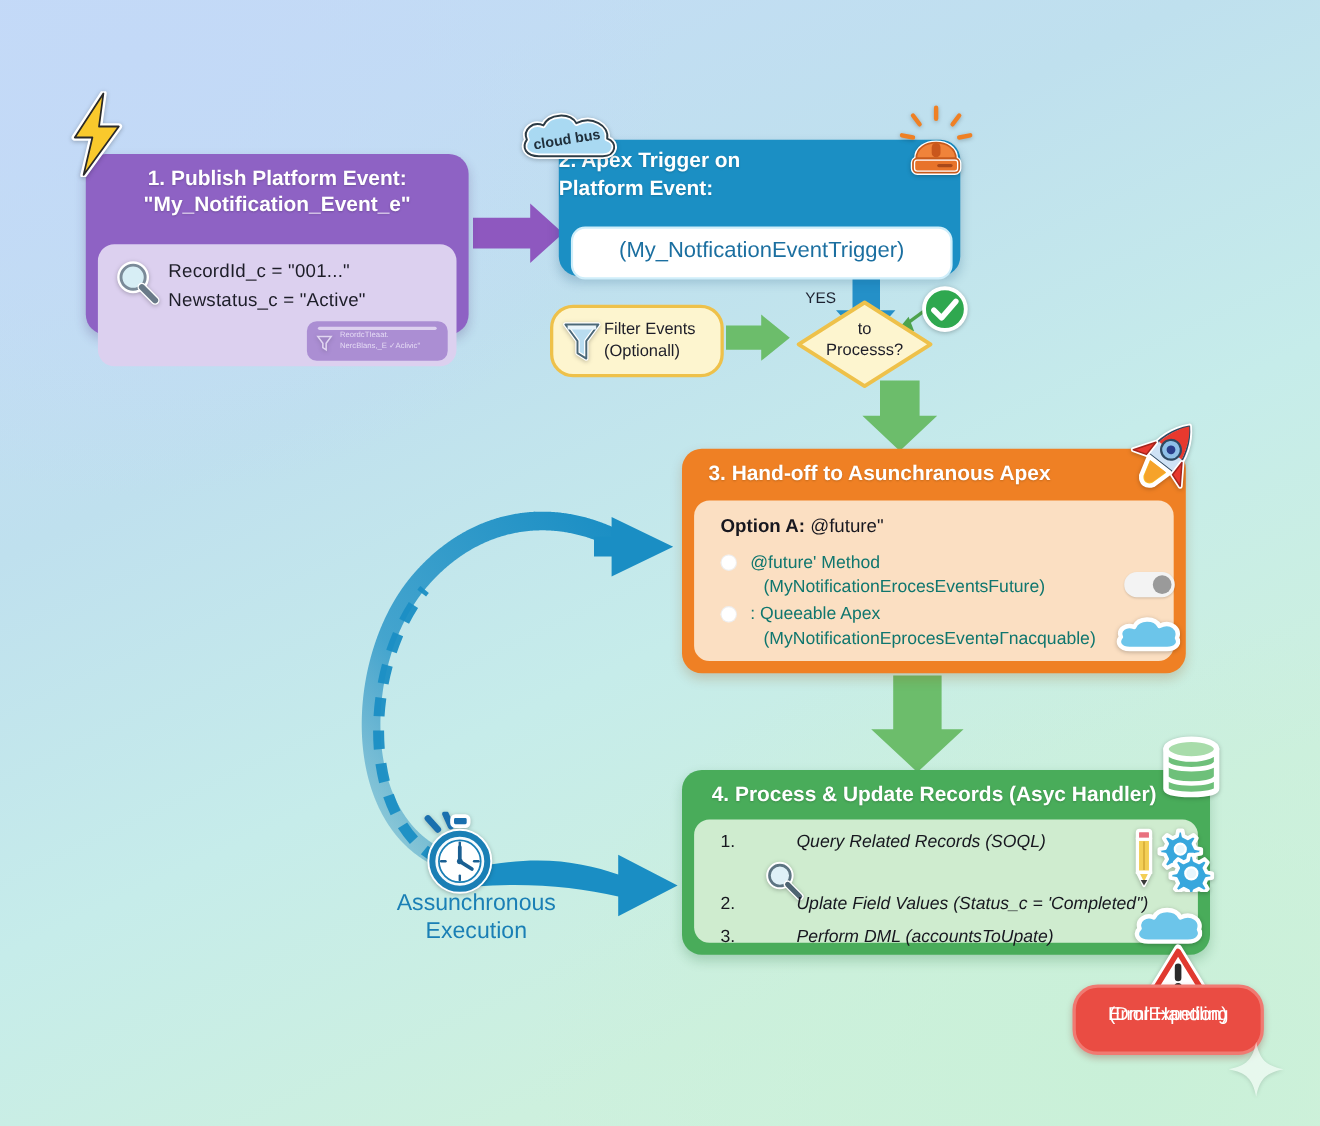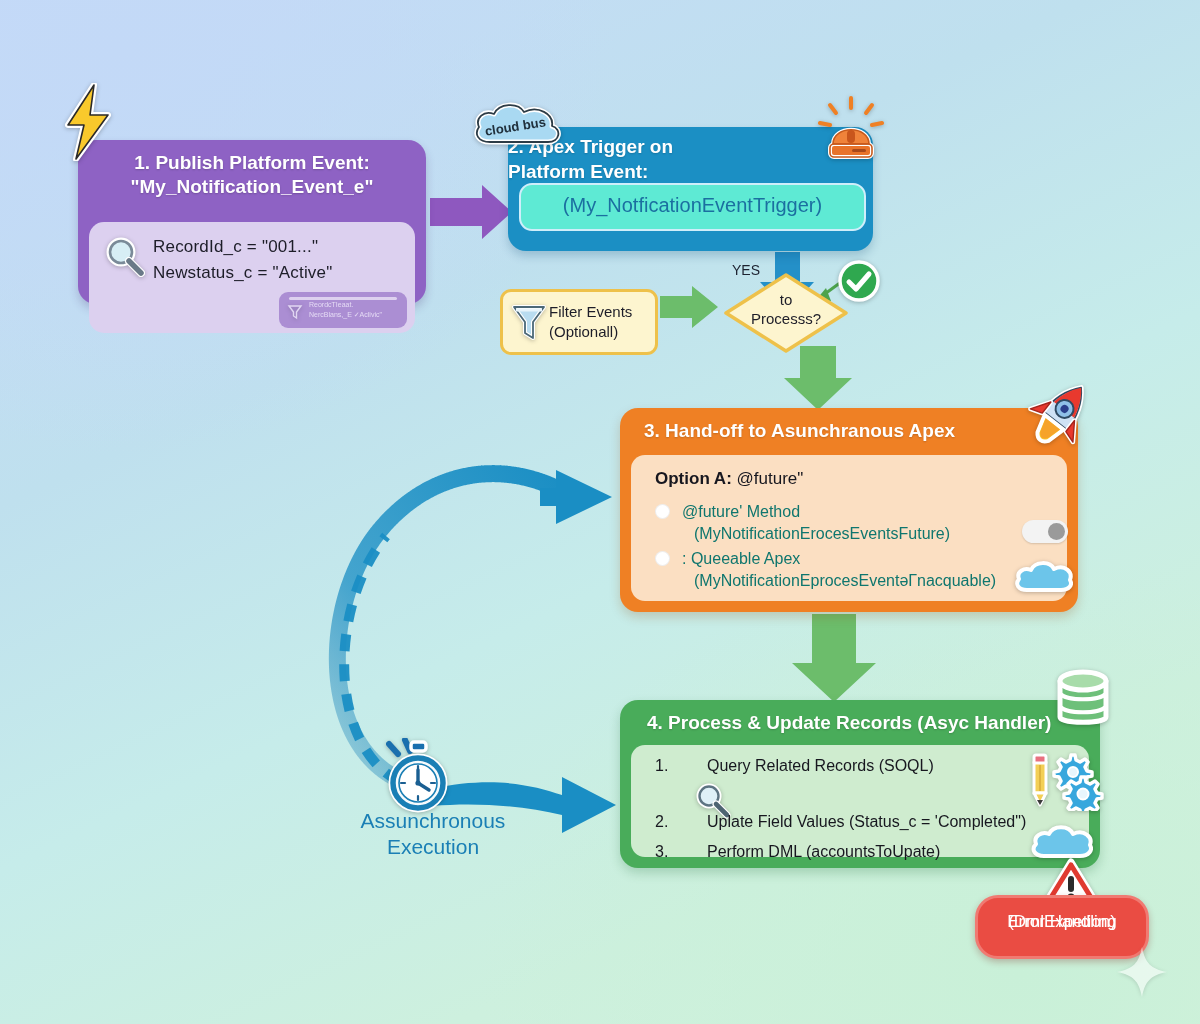--- a/index.html
+++ b/index.html
@@ -54,32 +54,32 @@
     left:508px;top:127px;width:365px;height:124px;
     background:#1b8fc4;border-radius:18px;
     box-shadow:0 5px 10px rgba(10,70,110,.22);
   }
   #box2-title{
     position:absolute;left:0;top:8px;width:100%;
     color:#fff;font-weight:bold;font-size:19px;line-height:1.3;
     text-shadow:0 1px 2px rgba(0,0,0,.18);
   }
   #box2-body{
-    position:absolute;left:11px;top:56px;width:343px;height:44px;
-    background:#5eead4;border:2px solid #cfeefa;border-radius:13px;
+    position:absolute;left:11px;top:79px;width:343px;height:44px;
+    background:#ffffff;border:2px solid #cfeefa;border-radius:13px;
   }
   #box2-body span{
     position:absolute;left:0;top:9px;width:100%;text-align:center;
     color:#1b6fa0;font-size:20px;
   }
 
   
   #filter{
-    left:500px;top:289px;width:152px;height:60px;
-    background:#fdf5cf;border:3px solid #eec14a;border-radius:11px;
+    left:500px;top:277px;width:152px;height:60px;
+    background:#fdf5cf;border:3px solid #eec14a;border-radius:21px;
   }
   #filter-label{
     position:absolute;left:46px;top:10px;width:104px;
     color:#1d1d28;font-size:15px;line-height:1.3;
   }
 
   
   #diamond-wrap{left:723px;top:272px;width:126px;height:82px;}
   #diamond-wrap svg{display:block;}
   #diamond-label{
@@ -128,21 +128,21 @@
   #box4-title{
     position:absolute;left:27px;top:12px;color:#fff;font-weight:bold;font-size:19px;
     text-shadow:0 1px 2px rgba(0,0,0,.18);
   }
   #box4-body{
     position:absolute;left:11px;top:45px;width:458px;height:112px;
     background:#cfeccf;border-radius:14px;
   }
   .step{position:absolute;color:#17171f;font-size:16px;}
   .step .num{position:absolute;left:0;top:0;width:26px;}
-  .step .txt{display:block;margin-left:52px;}
+  .step .txt{display:block;margin-left:69px;font-style:italic;}
 
   
   #error-badge{
     left:975px;top:895px;width:168px;height:58px;
     background:#ea4c43;border:3px solid #f07a72;border-radius:23px;
     box-shadow:0 3px 7px rgba(120,20,15,.28);
   }
   #error-badge div{
     position:absolute;left:0;width:100%;text-align:center;color:#fff;
     font-size:17px;line-height:1.45;top:6px;

